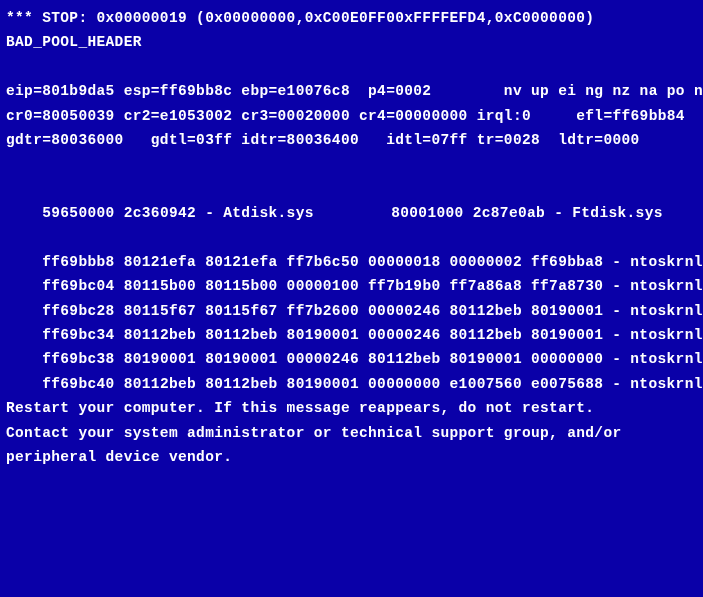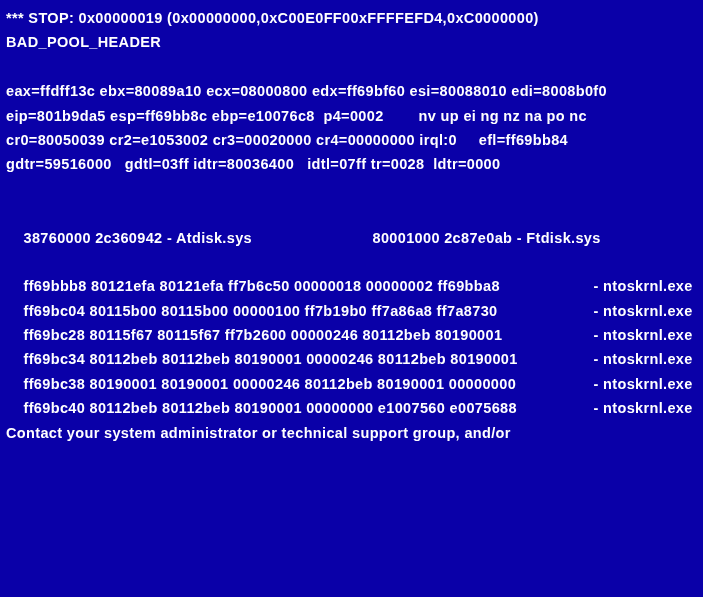--- a/index.html
+++ b/index.html
@@ -13,21 +13,21 @@
     height: 597px;
     overflow: hidden;
     font-family: "DejaVu Sans Mono", "Liberation Mono", monospace;
   }
   #bsod {
     position: relative;
     width: 703px;
     height: 597px;
     background: #0a00a8;
     color: #ffffff;
-    font-family: Liberation Sans, sans-serif;
+    font-family: Liberation Mono, monospace;
     font-size: 14.5px;
     font-weight: bold;
     line-height: 24.4px;
     letter-spacing: 0.35px;
     padding: 6px 0 18px 6px;
     box-sizing: border-box;
   }
   .line {
     white-space: pre;
     height: 24.4px;
@@ -59,30 +59,29 @@
 </head>
 <body style="background: rgb(10, 0, 168);">
 
 <div id="bsod" style="background: rgb(10, 0, 168); color: rgb(255, 255, 255);">
 
   <div class="line">*** STOP: 0x00000019 (0x00000000,0xC00E0FF00xFFFFEFD4,0xC0000000)</div>
   <div class="line">BAD_POOL_HEADER</div>
 
   <div class="blank"></div>
 
-  <div class="line">eax=ffdff13c ebx=80089a10 ecx=08000800 edx=ff69bf60 esi=80088010 edi=8008b0f0</div>
   <div class="line">eip=801b9da5 esp=ff69bb8c ebp=e10076c8  p4=0002        nv up ei ng nz na po nc</div>
   <div class="line">cr0=80050039 cr2=e1053002 cr3=00020000 cr4=00000000 irql:0     efl=ff69bb84</div>
-  <div class="line">gdtr=59516000   gdtl=03ff idtr=80036400   idtl=07ff tr=0028  ldtr=0000</div>
+  <div class="line">gdtr=80036000   gdtl=03ff idtr=80036400   idtl=07ff tr=0028  ldtr=0000</div>
 
   <div class="blank"></div>
 
 
   <div class="cols">
-    <span class="colA">38760000 2c360942 - Atdisk.sys</span><span class="colB">80001000 2c87e0ab - Ftdisk.sys</span>
+    <span class="colA">59650000 2c360942 - Atdisk.sys</span><span class="colB">80001000 2c87e0ab - Ftdisk.sys</span>
   </div>
 
   <div class="blank"></div>
 
 
   <div class="cols">
     <span class="colA" style="width:570px">ff69bbb8 80121efa 80121efa ff7b6c50 00000018 00000002 ff69bba8</span><span class="colB dump-name">- ntoskrnl.exe</span>
   </div>
   <div class="cols">
     <span class="colA" style="width:570px">ff69bc04 80115b00 80115b00 00000100 ff7b19b0 ff7a86a8 ff7a8730</span><span class="colB dump-name">- ntoskrnl.exe</span>
@@ -95,15 +94,17 @@
   </div>
   <div class="cols">
     <span class="colA" style="width:570px">ff69bc38 80190001 80190001 00000246 80112beb 80190001 00000000</span><span class="colB dump-name">- ntoskrnl.exe</span>
   </div>
   <div class="cols">
     <span class="colA" style="width:570px">ff69bc40 80112beb 80112beb 80190001 00000000 e1007560 e0075688</span><span class="colB dump-name">- ntoskrnl.exe</span>
   </div>
 
   <div class="blank"></div>
 
+  <div class="line">Restart your computer. If this message reappears, do not restart.</div>
   <div class="line">Contact your system administrator or technical support group, and/or</div>
+  <div class="line">peripheral device vendor.</div>
 
 </div>
 
 </body></html>

